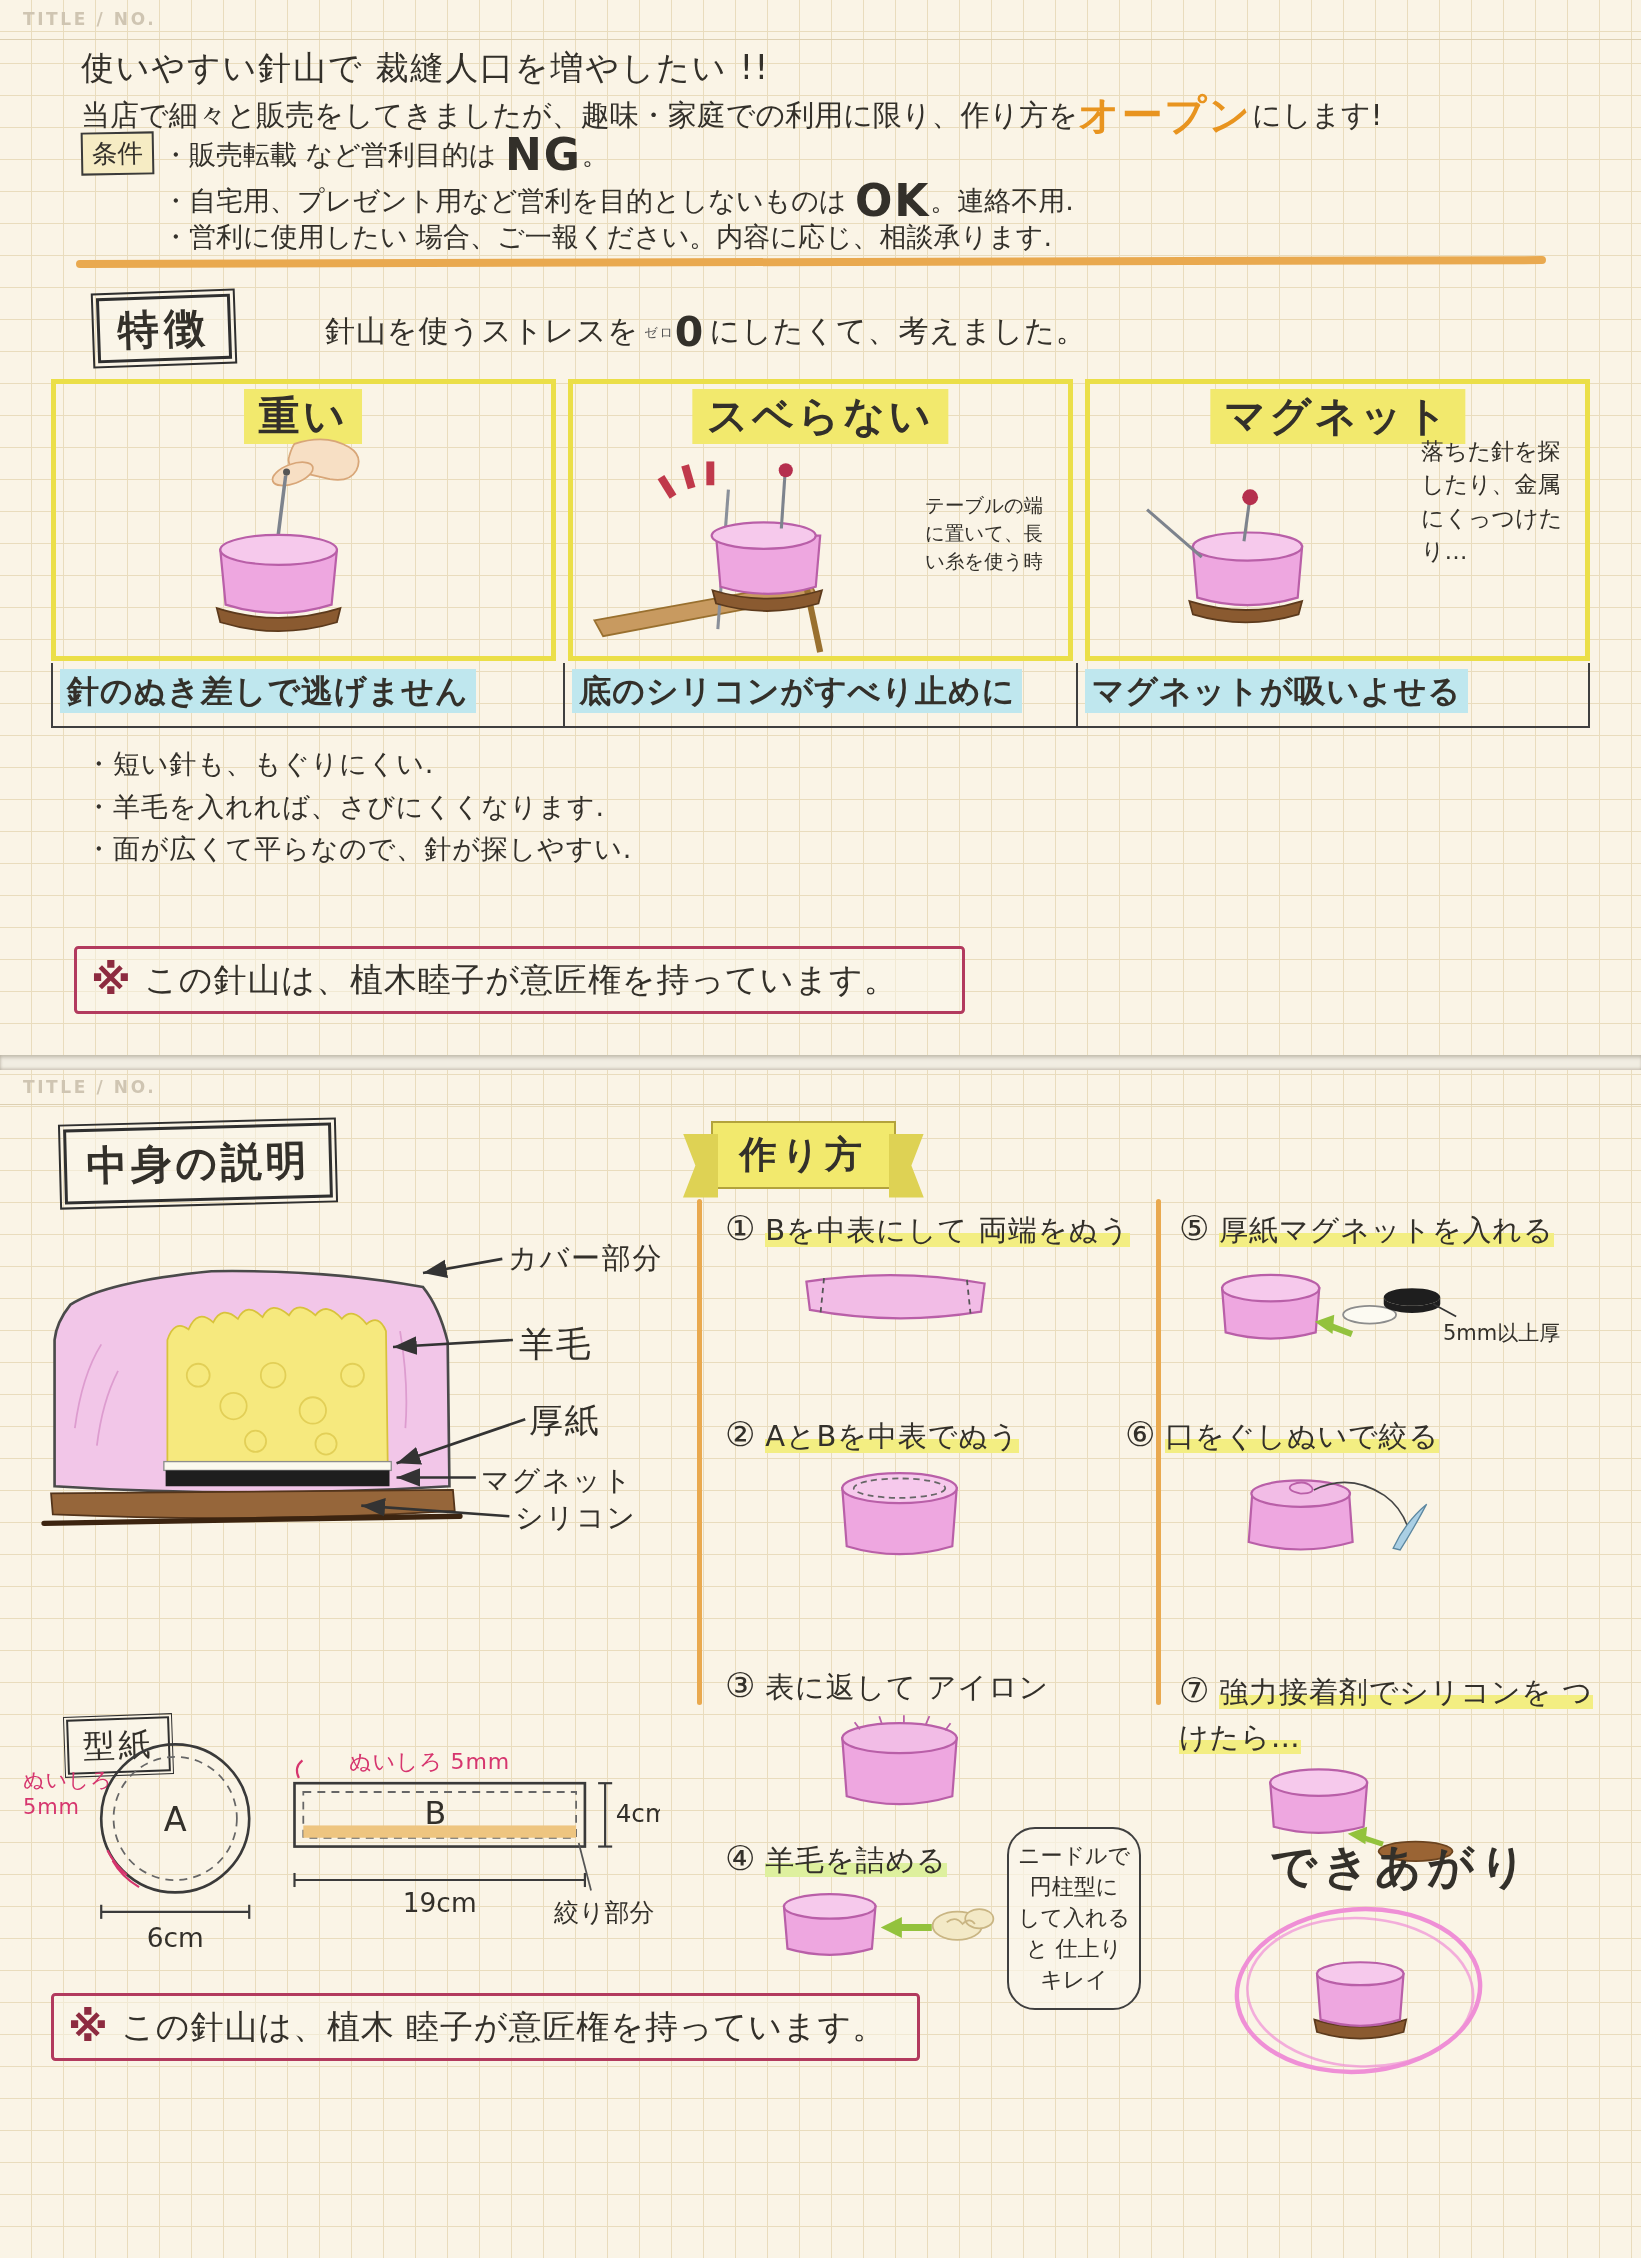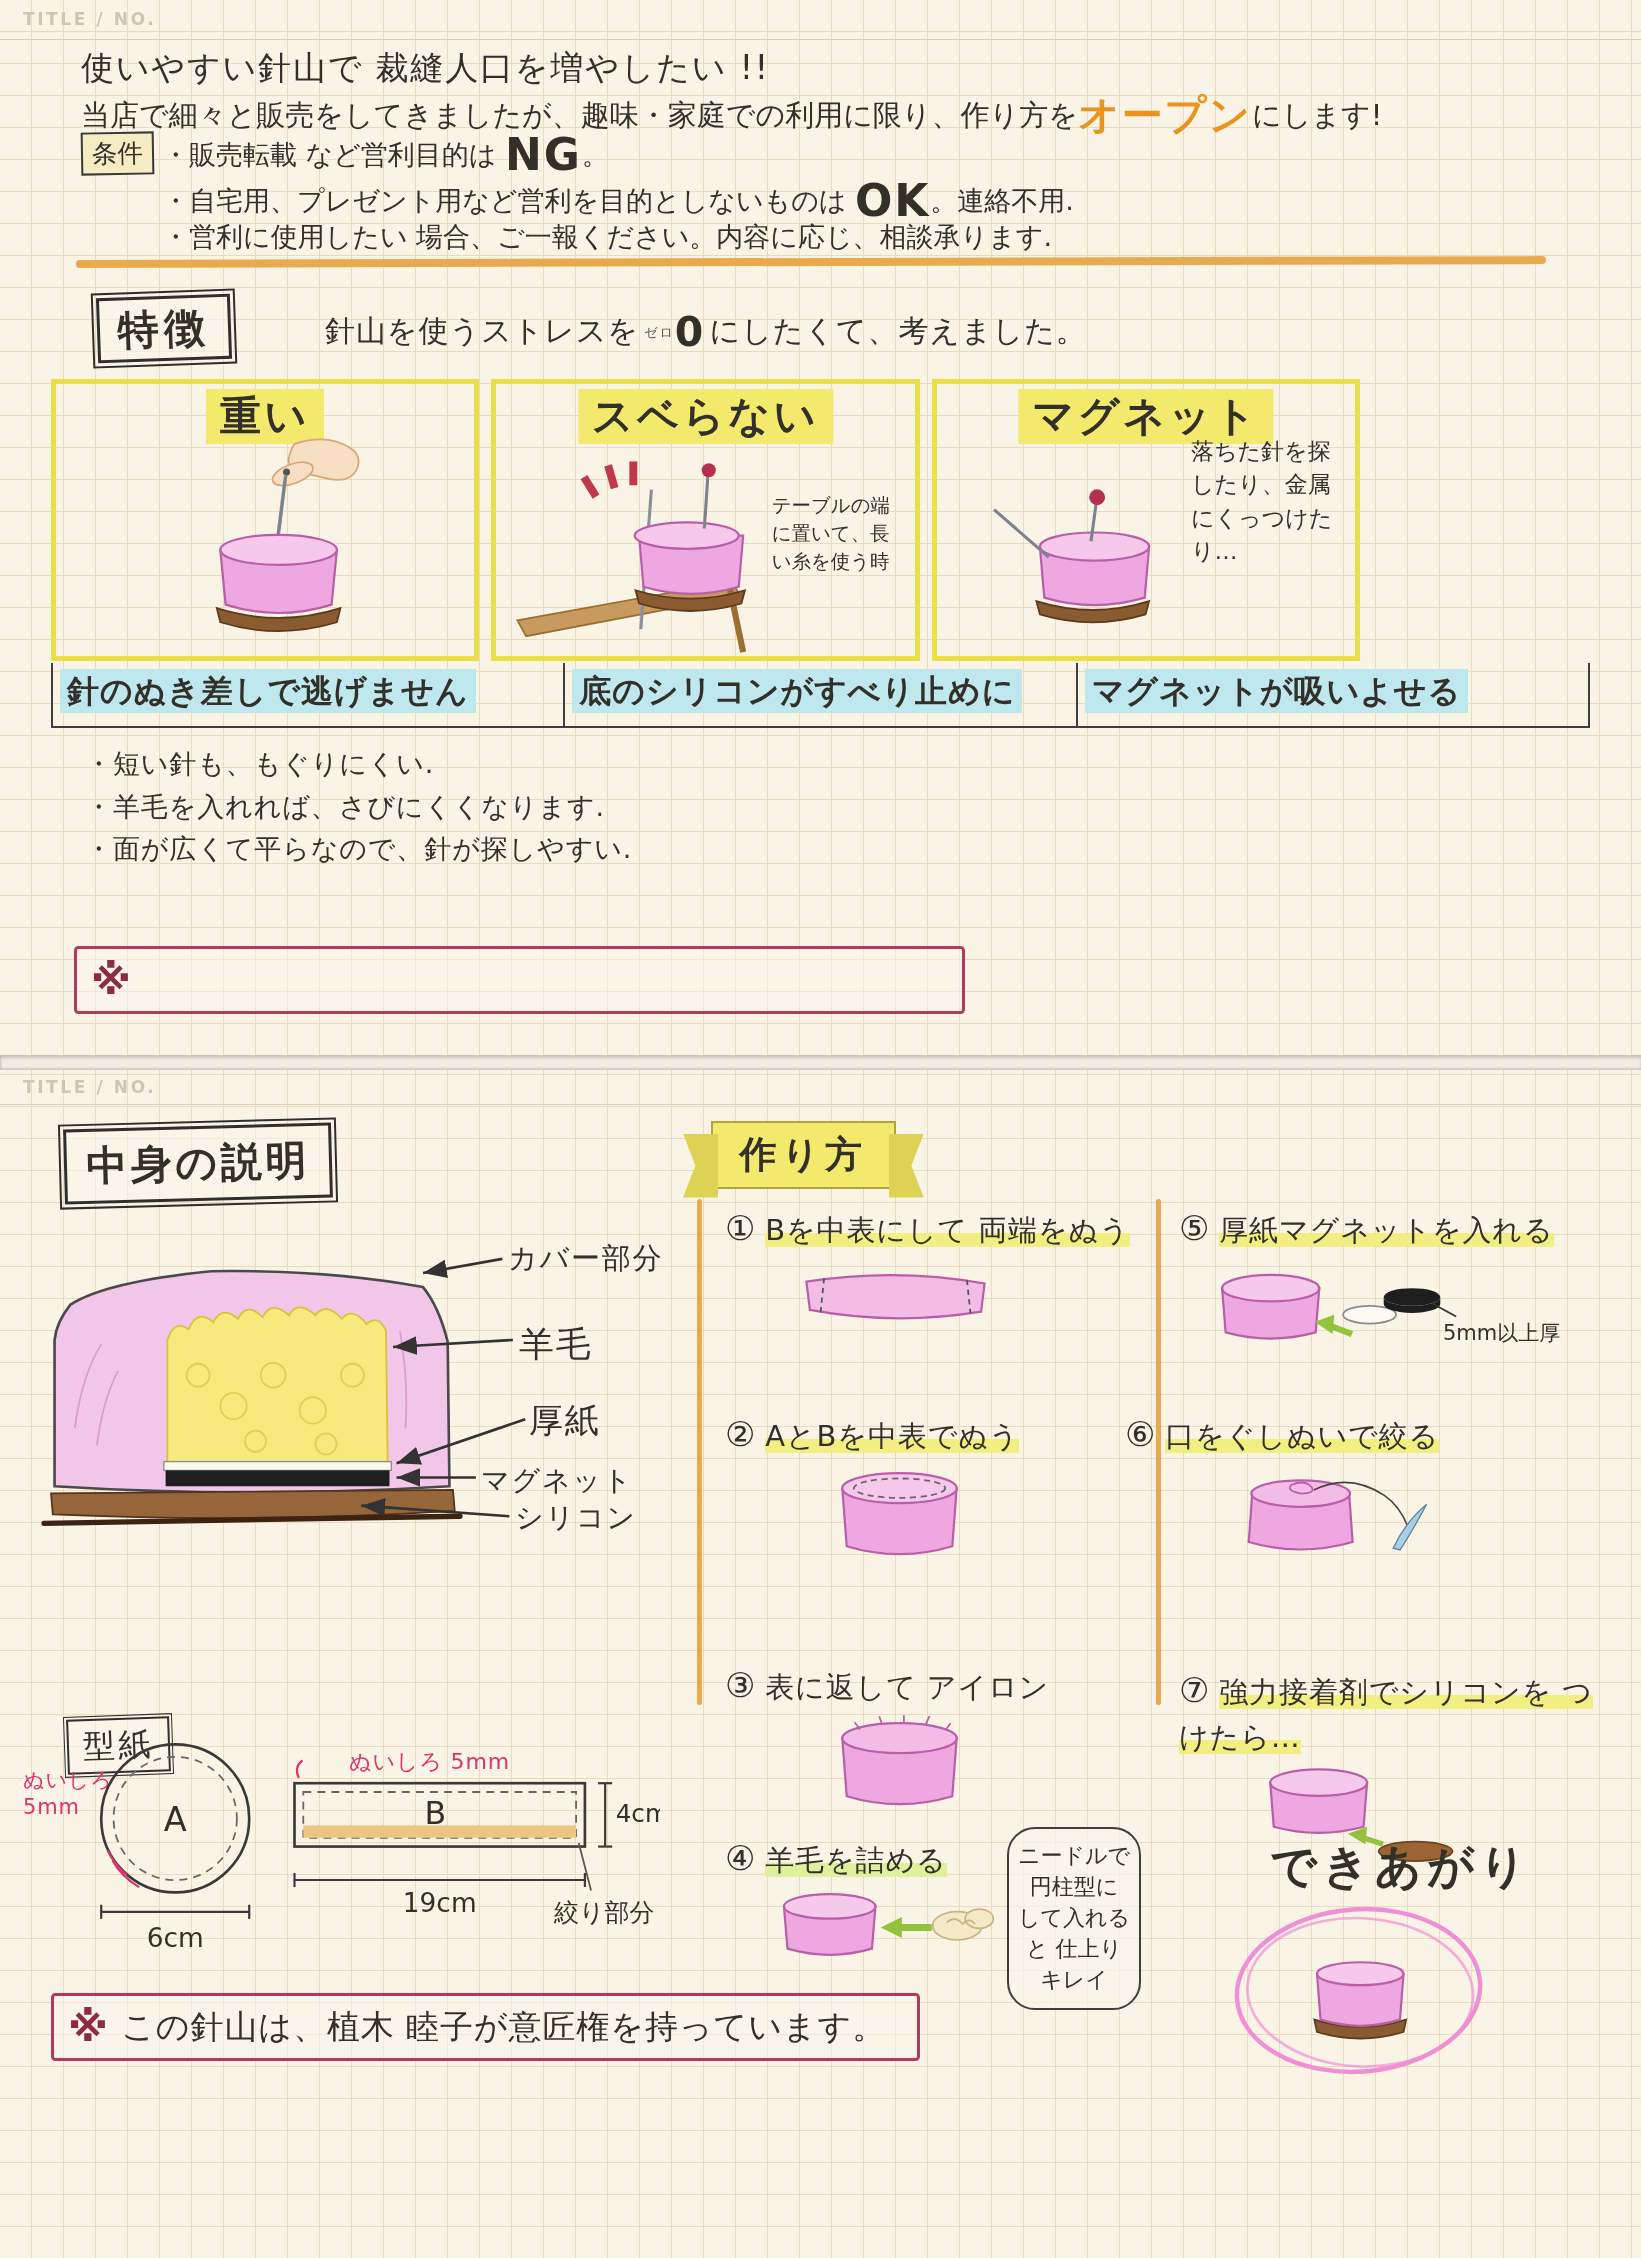--- a/index.html
+++ b/index.html
@@ -76,21 +76,21 @@
     <div class="box-dd feat-box abs" style="left:97px;top:296px">特徴</div>
     <div class="subtitle abs" style="left:325px;top:311px">
       <span>針山を使うストレスを</span>
       <span class="zero-wrap">
           <span class="zero-ruby">ゼロ</span>
           <span class="zero">0</span>
         </span>
       <span>にしたくて、考えました。</span>
     </div>
 
-    <div class="panels abs" style="left:51px;top:379px;width:1309px">
+    <div class="panels abs" style="left:51px;top:379px;width:1539px">
 
       <div class="feature-panel">
         <div class="panel-title">重い</div>
         <svg class="abs" style="left:106px;top:51px" width="265" height="212" viewBox="0 0 300 240">
           <path d="M150,10 q36,-12 62,4 q16,10 8,26 q-8,14 -30,10 l-34,-8 q-16,-6 -12,-18 q3,-10 6,-14 Z" fill="#f7dfc4" stroke="#d8a678" stroke-width="2"></path>
           <ellipse cx="148" cy="44" rx="24" ry="11" fill="#f7dfc4" stroke="#d8a678" stroke-width="2" transform="rotate(-20 148 44)"></ellipse>
           <line x1="140" y1="46" x2="130" y2="126" stroke="#7d838d" stroke-width="4"></line>
           <circle cx="141" cy="42" r="4" fill="#555"></circle>
           <path d="M62,196 q70,22 140,0 l-4,16 q-66,20 -132,0 Z" fill="#8a5a30" stroke="#5c3a1c" stroke-width="2"></path>
           <path d="M66,130 l6,62 q60,19 120,0 l6,-62 Z" fill="#eea7e0" stroke="#b95fa8" stroke-width="2.5"></path>
@@ -137,20 +137,21 @@
       <div class="caption-cell"><span class="hl-blue">底のシリコンがすべり止めに</span></div>
       <div class="caption-cell"><span class="hl-blue">マグネットが吸いよせる</span></div>
     </div>
 
     <div class="bullet abs" style="left:85px;top:746px">・短い針も、もぐりにくい.</div>
     <div class="bullet abs" style="left:85px;top:789px">・羊毛を入れれば、さびにくくなります.</div>
     <div class="bullet abs" style="left:85px;top:831px">・面が広くて平らなので、針が探しやすい.</div>
 
     <div class="copyright abs" style="left:74px;top:946px;width:891px">
       <span class="cr-mark">※</span>
+      <span>この針山は、植木睦子が意匠権を持っています。</span>
     </div>
   </section>
 
   <div class="page-gap"></div>
 
   <section class="page page2">
     <div class="corner abs" style="left:23px;top:7px">TITLE / NO.</div>
     <div class="rule abs" style="top:34px"></div>
 
     <div class="box-dd contents-box abs" style="left:64px;top:56px">中身の説明</div>

